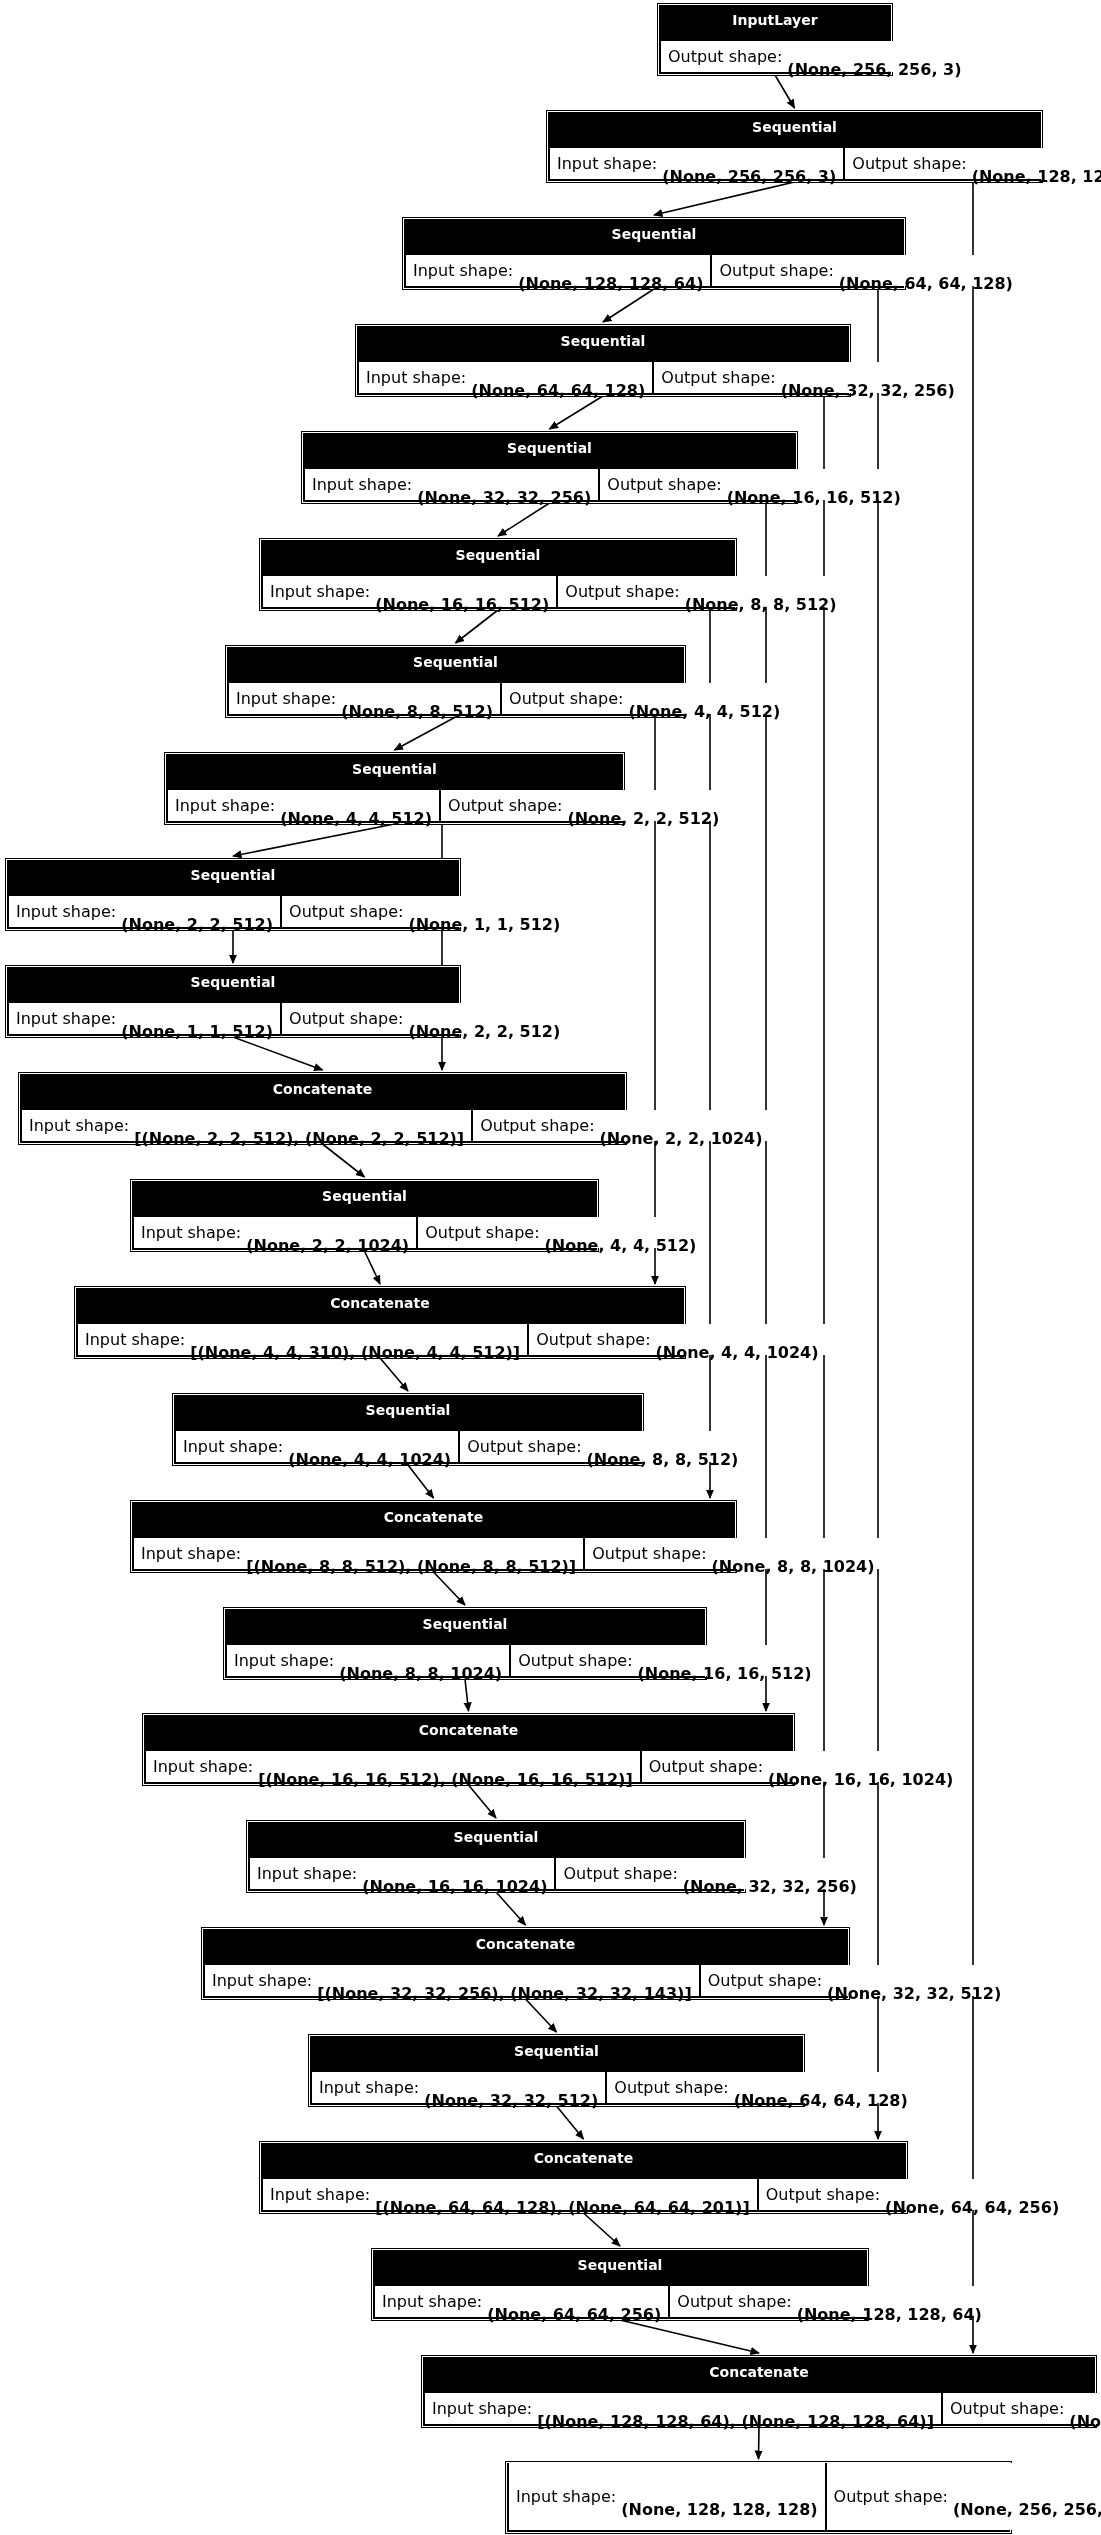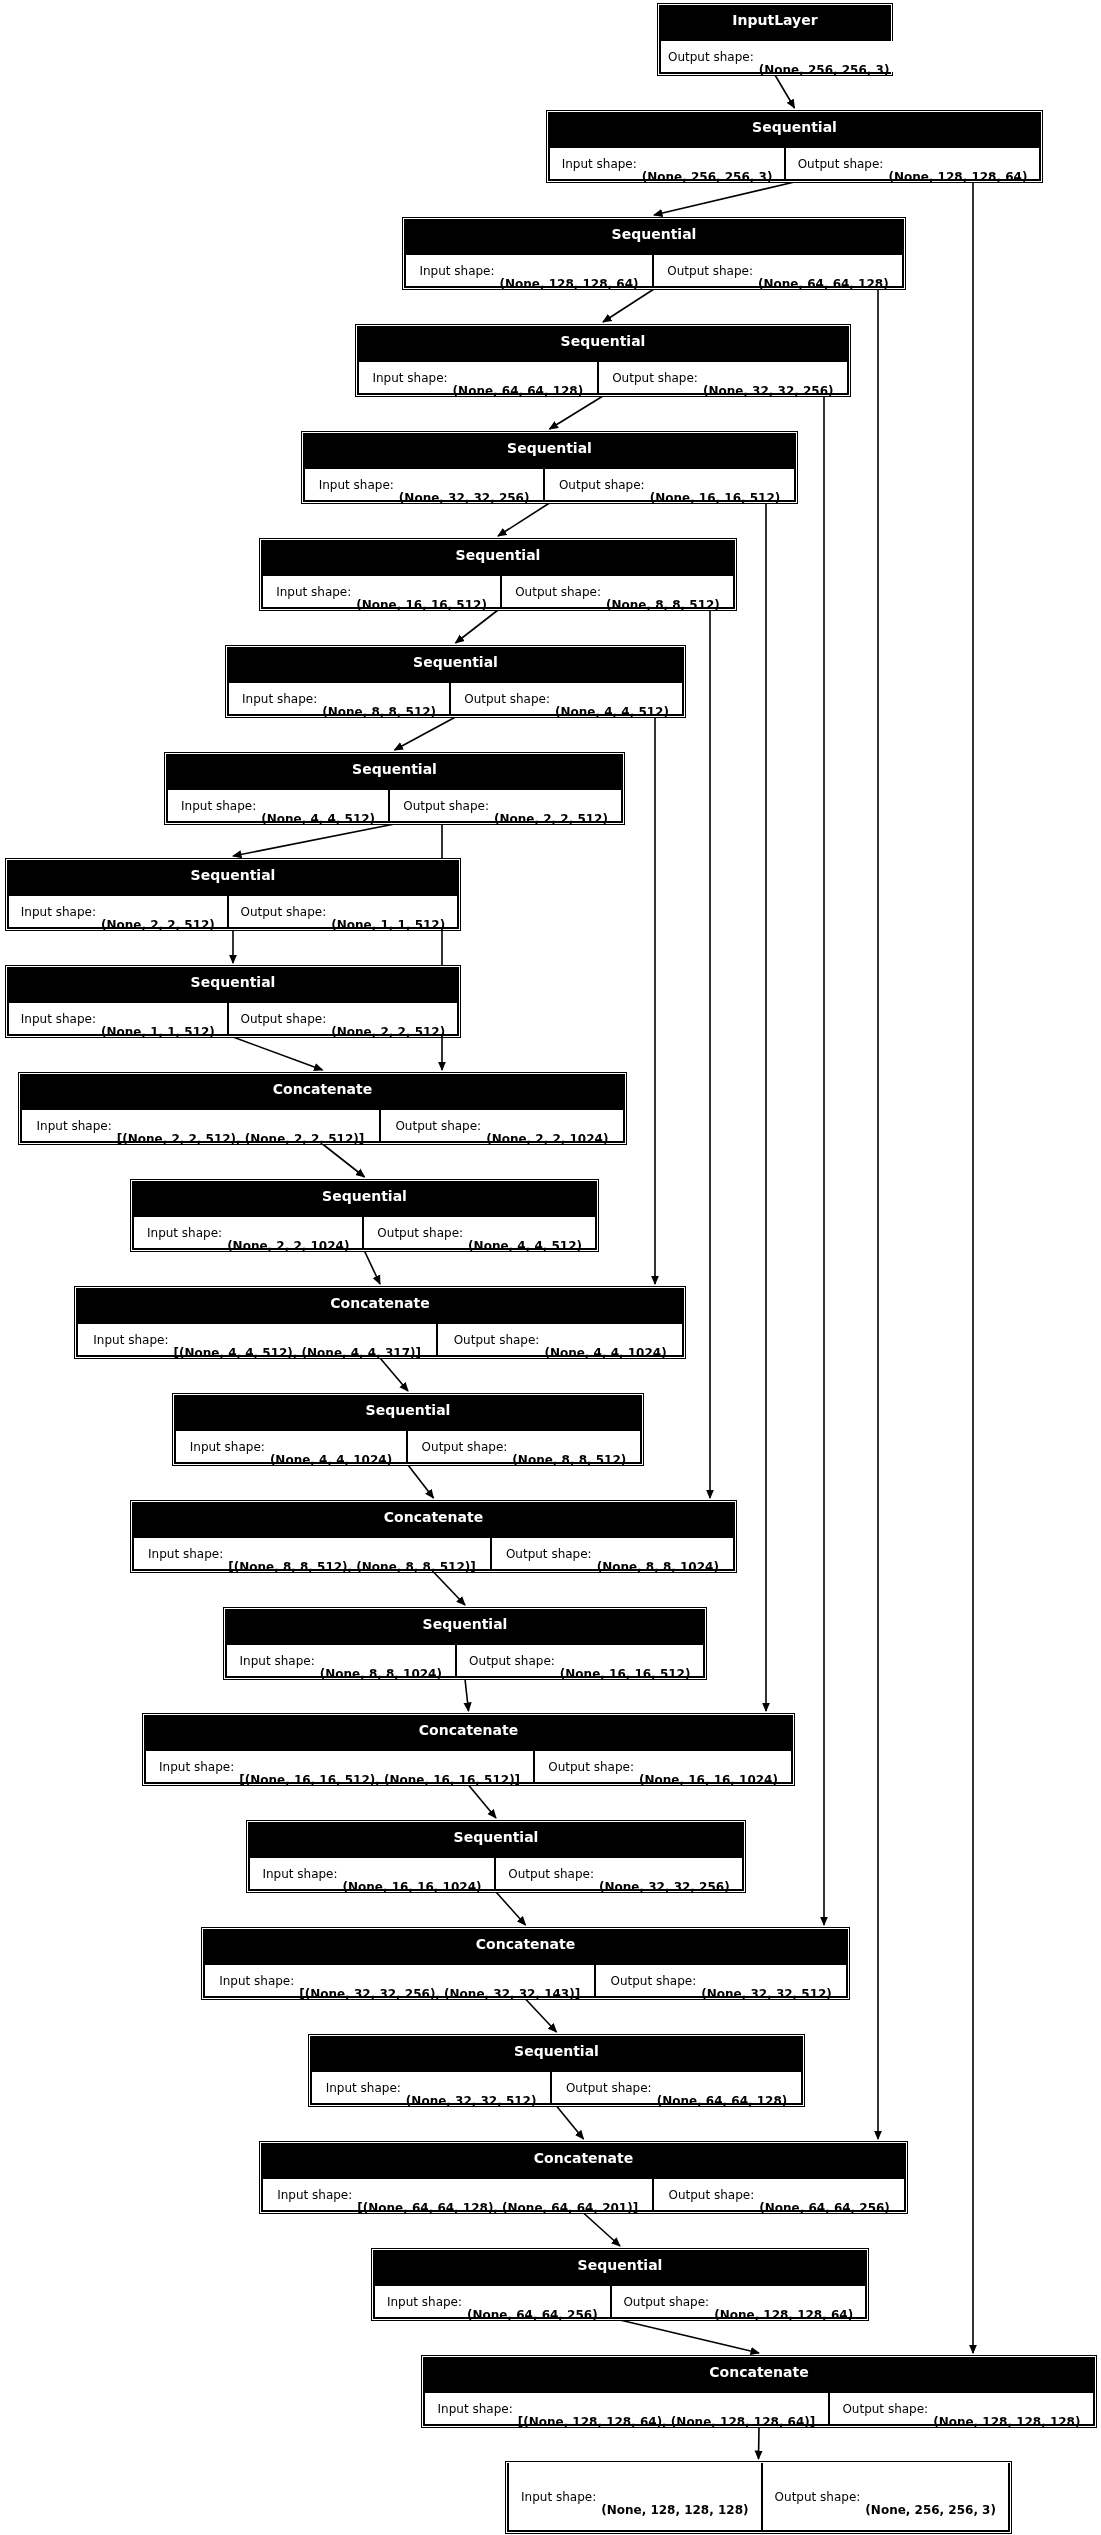--- a/index.html
+++ b/index.html
@@ -54,21 +54,21 @@
     min-height: 0;
   }
   .cell {
     background: #ffffff;
     color: #000000;
     flex: 1 1 auto;
     display: flex;
     align-items: center;
     justify-content: center;
     white-space: nowrap;
-    font-size: 12px;
+    font-size: 16px;
     padding: 0 7px;
     line-height: 1;
   }
   .cell .prefix { font-weight: normal; }
   .cell .value  { font-weight: bold; margin-left: 5px; margin-top: 26px; }
 </style>
 </head>
 <body>
 
 <div class="canvas">
@@ -287,21 +287,21 @@
             </div>
           </div>
         </div>
       </div>
       <div class="node" style="left: 74px; top: 1286px; width: 612px; height: 73px;">
         <div class="node-inner">
           <div class="node-title">Concatenate</div>
           <div class="node-body">
             <div class="cell">
               <span class="prefix">Input shape:</span>
-              <span class="value">[(None, 4, 4, 512), (None, 4, 4, 317)]</span>
+              <span class="value">[(None, 4, 4, 310), (None, 4, 4, 512)]</span>
             </div>
             <div class="cell">
               <span class="prefix">Output shape:</span>
               <span class="value">(None, 4, 4, 1024)</span>
             </div>
           </div>
         </div>
       </div>
       <div class="node" style="left: 172px; top: 1393px; width: 472px; height: 73px;">
         <div class="node-inner">

